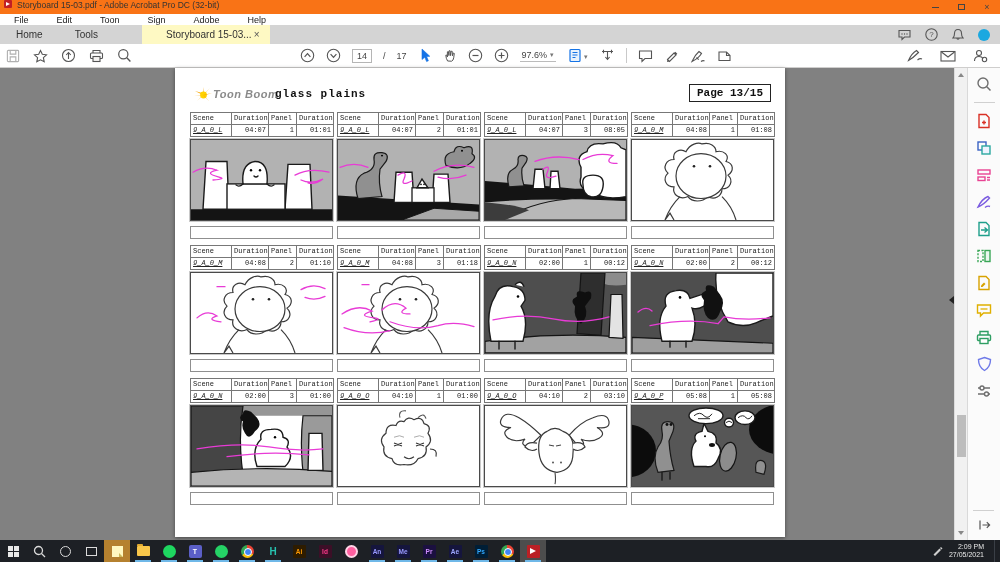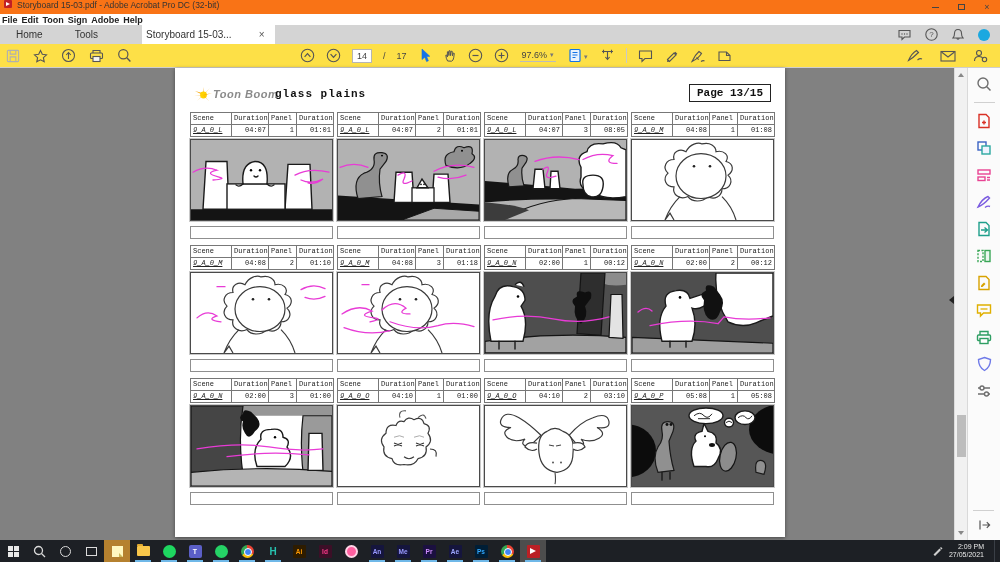--- a/index.html
+++ b/index.html
@@ -8,30 +8,30 @@
   
   .titlebar { position:absolute; top:0; left:0; right:0; height:14px; background:#f97316; display:flex; align-items:flex-start; font-size:8.5px; color:#333; }
   .tb-appico { width:8px; height:8px; margin:0 5px 0 4px; background:#c11f25; border-radius:1px; position:relative; }
   .tb-appico::after { content:""; position:absolute; left:2px; top:2px; border-left:4px solid #fff; border-top:2px solid transparent; border-bottom:2px solid transparent; }
   .win-controls { margin-left:auto; display:flex; height:100%; }
   .win-btn { width:26px; display:flex; align-items:center; justify-content:center; color:#444; font-size:9px; }
   .glyph-min { width:7px; height:1px; background:#444; }
   .glyph-max { width:7px; height:6px; border:1px solid #444; }
 
   .menubar { position:absolute; top:14px; left:0; right:0; height:11px; background:#fff; display:flex; align-items:center; font-size:9px; color:#222; }
-  .menu-item { padding:0 2px;font-weight:bold; }
+  .menu-item { padding:0 14px; }
 
   .tabbar { position:absolute; top:25px; left:0; right:0; height:19px; background:#d4d4d4; display:flex; align-items:stretch; font-size:10px; color:#333; }
   .tab { display:flex; align-items:center; padding:0 16px; }
-  .tab.doc { background:#ffffff; padding:0 8px 0 4px; gap:25px; }
+  .tab.doc { background:#fef9c3; padding:0 8px 0 24px; gap:0; }
   .tab-close { color:#555; font-size:10px; padding:0 2px; }
   .tabbar-right { margin-left:auto; display:flex; align-items:center; gap:14px; padding-right:10px; }
   .avatar { width:12px; height:12px; border-radius:50%; background:#1ba8e0; }
 
-  .toolbar { position:absolute; top:44px; left:0; right:0; height:24px; background:#fde047; border-bottom:1px solid #cfcecd; font-size:9px; color:#444; }
+  .toolbar { position:absolute; top:44px; left:0; right:0; height:24px; background:#ffffff; border-bottom:1px solid #cfcecd; font-size:9px; color:#444; }
   .tb-left { position:absolute; left:6px; top:0; height:23px; display:flex; align-items:center; gap:13px; }
   .tb-center { position:absolute; left:300px; top:0; height:23px; display:flex; align-items:center; gap:11px; }
   .tb-right { position:absolute; right:12px; top:0; height:23px; display:flex; align-items:center; gap:17px; }
   .pagenum-box { border:1px solid #b5b5b5; background:#fff; padding:1px 4px; min-width:16px; text-align:center; }
   .zoom-box { display:flex; align-items:center; gap:3px; border-bottom:1px solid #bbb; padding:1px 2px; }
   .vdiv { width:1px; height:15px; background:#c9c9c9; }
   .ico { display:inline-flex; align-items:center; justify-content:center; }
 
   
   .content { position:absolute; top:68px; left:0; width:1000px; height:472px; background:#818181; }

